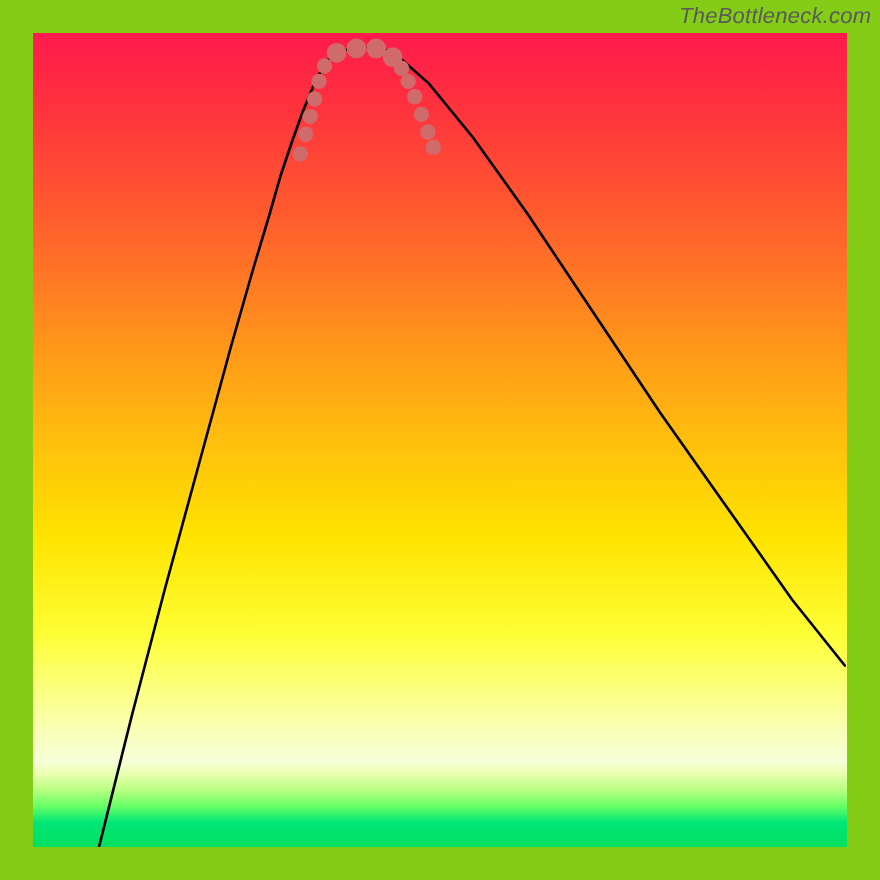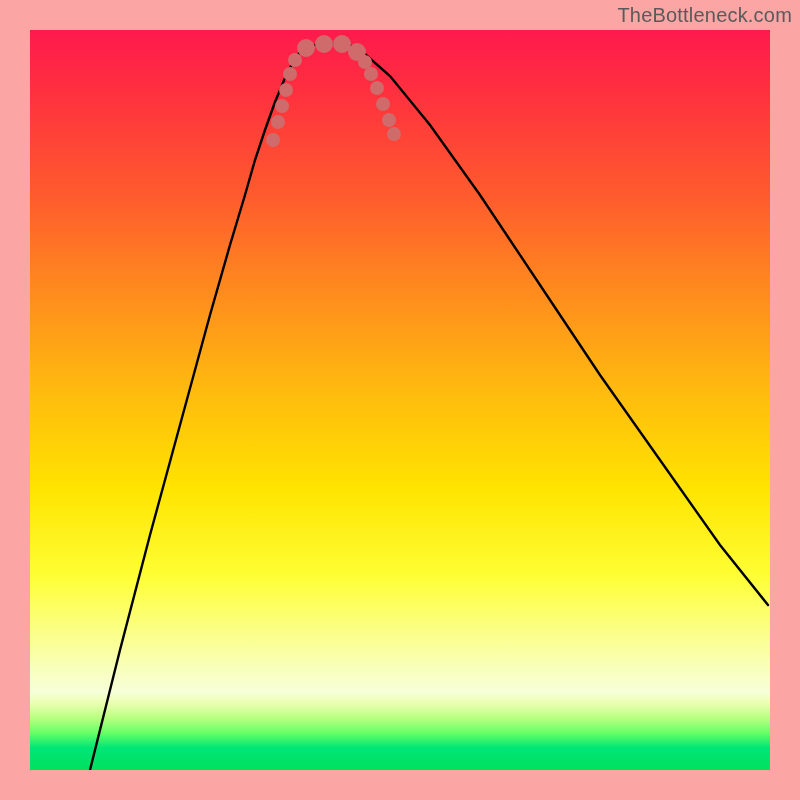--- a/index.html
+++ b/index.html
@@ -7,21 +7,22 @@
     padding: 0;
     width: 800px;
     height: 800px;
     overflow: hidden;
     background: #000;
     font-family: Arial, Helvetica, sans-serif;
   }
   .frame {
     position: absolute;
     inset: 0;
-    background: #fca5a5;
+    background: #84cc16;
+    font-style: italic;
   }
   .plot {
     position: absolute;
     left: 30px;
     top: 30px;
     width: 740px;
     height: 740px;
     overflow: hidden;
   }
   .gradient {

